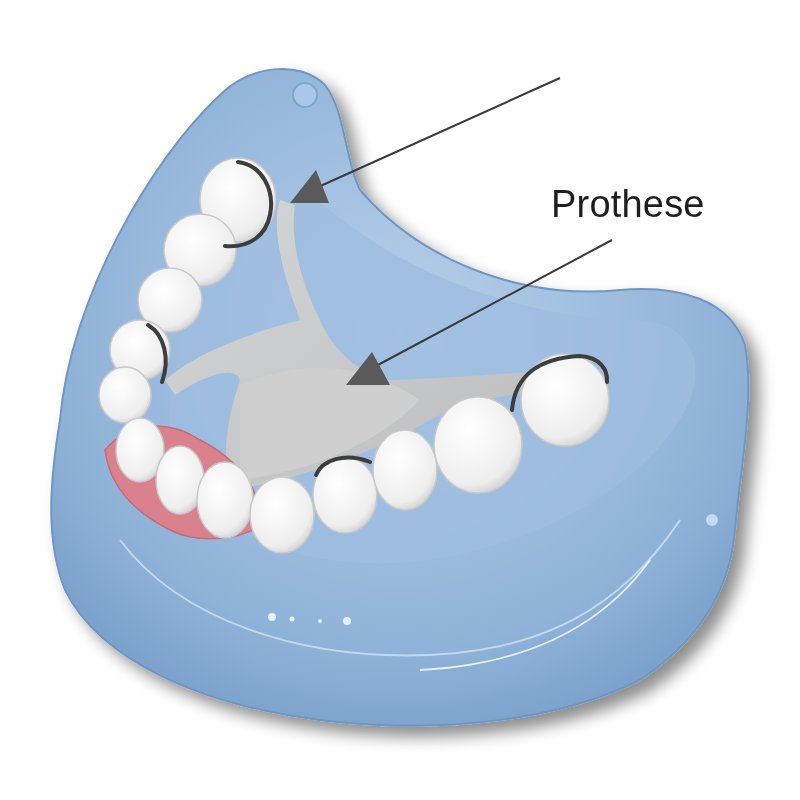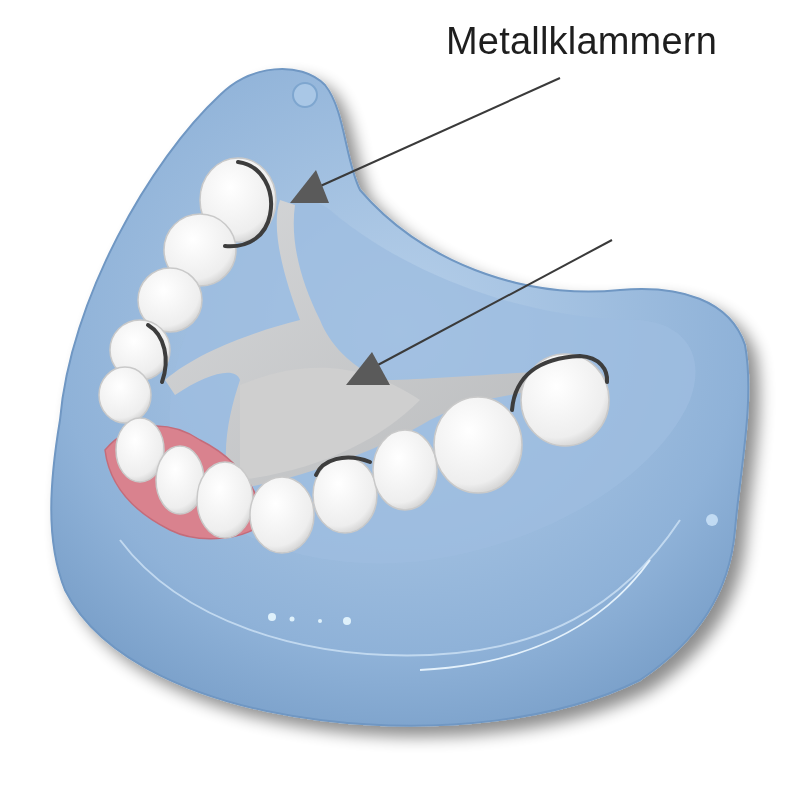--- a/index.html
+++ b/index.html
@@ -107,14 +107,14 @@
     <g>
       <line x1="560" y1="78" x2="316" y2="188" stroke="#3a3a3a" stroke-width="2"></line>
       <polygon points="290,203 316,170 329,203" fill="#5a5a5a"></polygon>
     </g>
     <g>
       <line x1="612" y1="240" x2="376" y2="366" stroke="#3a3a3a" stroke-width="2"></line>
       <polygon points="346,385 372,352 390,385" fill="#5a5a5a"></polygon>
     </g>
   </svg>
 
-  <div class="label label-metall">Metallklammern</div>
+  <div class="label label-prothese">Prothese</div>
 </div>
 
 </body></html>

